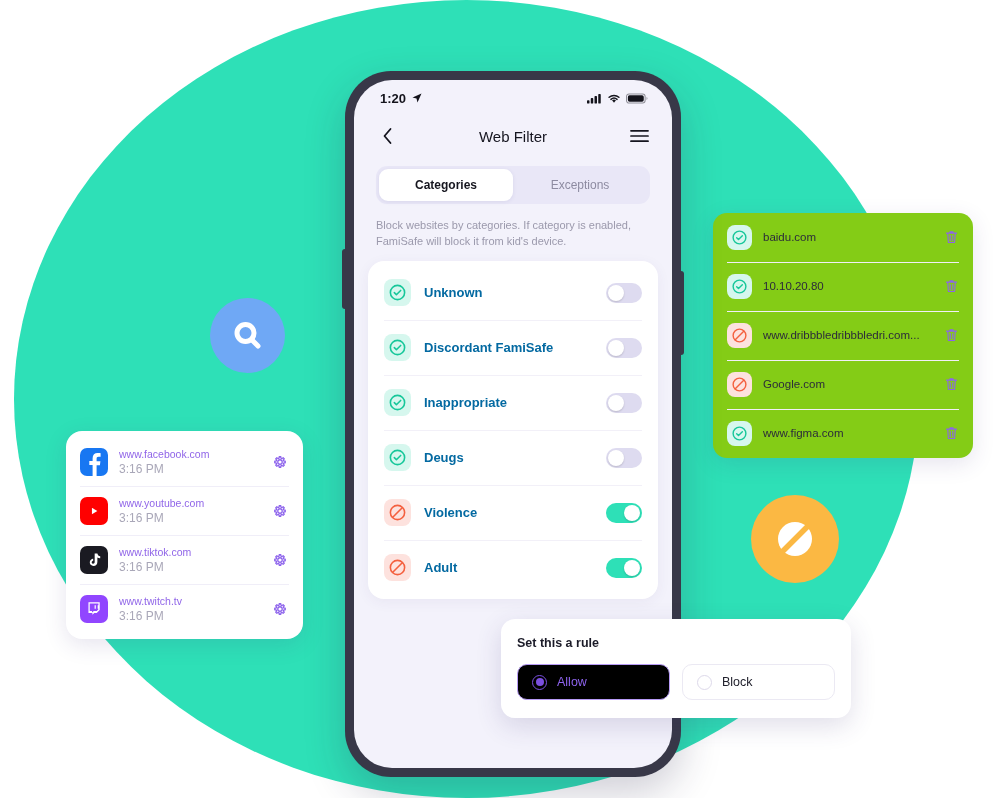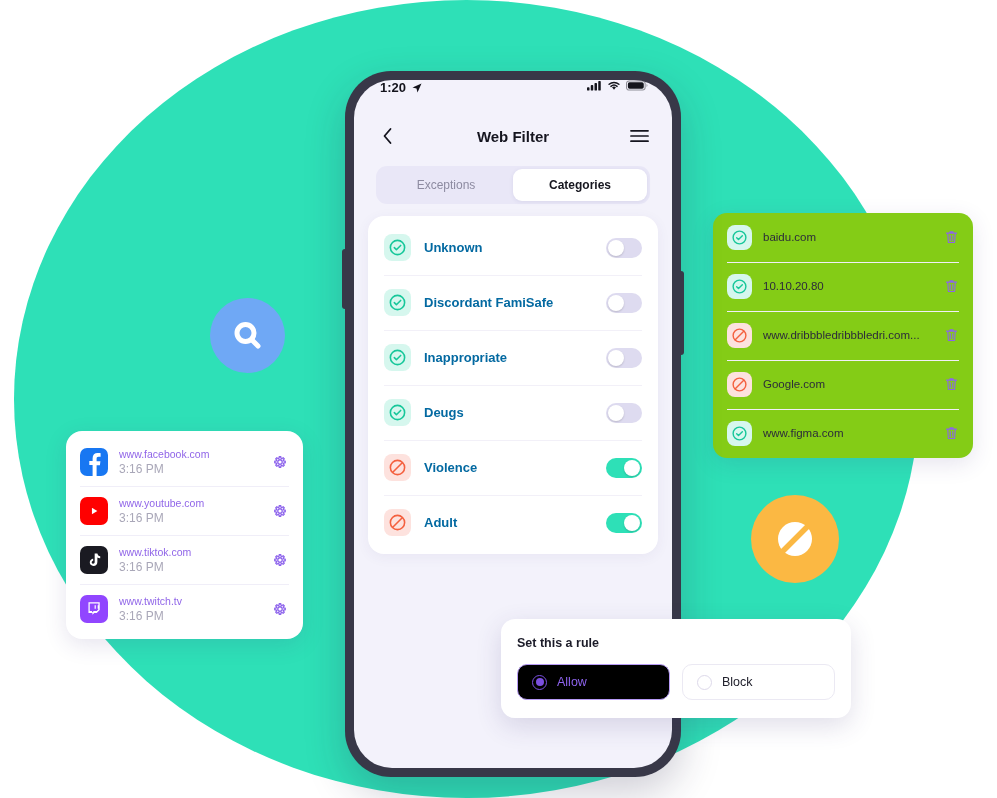--- a/index.html
+++ b/index.html
@@ -117,36 +117,36 @@
     left: -3px; top: 178px; width: 4px; height: 60px;
     border-radius: 3px 0 0 3px;
   }
   #btn-power {
     right: -3px; top: 200px; width: 4px; height: 84px;
     border-radius: 0 3px 3px 0;
   }
 
   
   #status-bar {
-    height: 36px; display: flex; align-items: flex-start;
+    height: 36px; display: flex; align-items: center;
     justify-content: space-between;
     padding: 0 24px 0 26px;
   }
   #status-left { display: flex; align-items: center; gap: 5px; }
   #status-time { font-size: 13px; font-weight: bold; color: #14141c; }
   #status-right { display: flex; align-items: center; gap: 5px; }
 
   
   #nav-bar {
     height: 40px; display: flex; align-items: center;
     padding: 0 22px; position: relative;
   }
   #nav-title {
     position: absolute; left: 0; right: 0; text-align: center;
-    font-size: 15px; font-weight: bold; color: #15151f;
+    font-size: 15px; font-weight: normal; color: #15151f;
     pointer-events: none;
   }
   .nav-btn { width: 22px; height: 22px; display: flex; align-items: center; justify-content: center; z-index: 2; }
   #nav-menu { margin-left: auto; }
 
   
   #tabs {
     margin: 10px 22px 0;
     height: 38px; background: #e9e7f7;
     border-radius: 11px;
@@ -442,24 +442,25 @@
         <div class="nav-btn" id="nav-menu">
           <svg width="19" height="14" viewBox="0 0 20 14" stroke="#15151f" stroke-width="1.8">
             <line x1="1" y1="1.5" x2="19" y2="1.5" stroke-linecap="round"></line>
             <line x1="1" y1="7" x2="19" y2="7" stroke-linecap="round"></line>
             <line x1="1" y1="12.5" x2="19" y2="12.5" stroke-linecap="round"></line>
           </svg>
         </div>
       </div>
 
       <div id="tabs">
+        <div class="tab active">Categories</div>
         <div class="tab">Exceptions</div>
-        <div class="tab active">Categories</div>
-      </div>
-
+      </div>
+
+      <div id="descr">Block websites by categories. If category is enabled, FamiSafe will block it from kid's device.</div>
 
       <div id="cat-card">
 
         <div class="cat-row">
           <div class="cat-ico ico-ok">
             <svg width="19" height="19" viewBox="0 0 24 24" fill="none" stroke="#16c79a" stroke-width="2">
               <circle cx="12" cy="12" r="9"></circle>
                 <path d="M8 12.2l2.6 2.6L16 9.4" stroke-linecap="round" stroke-linejoin="round"></path>
             </svg>
           </div>

